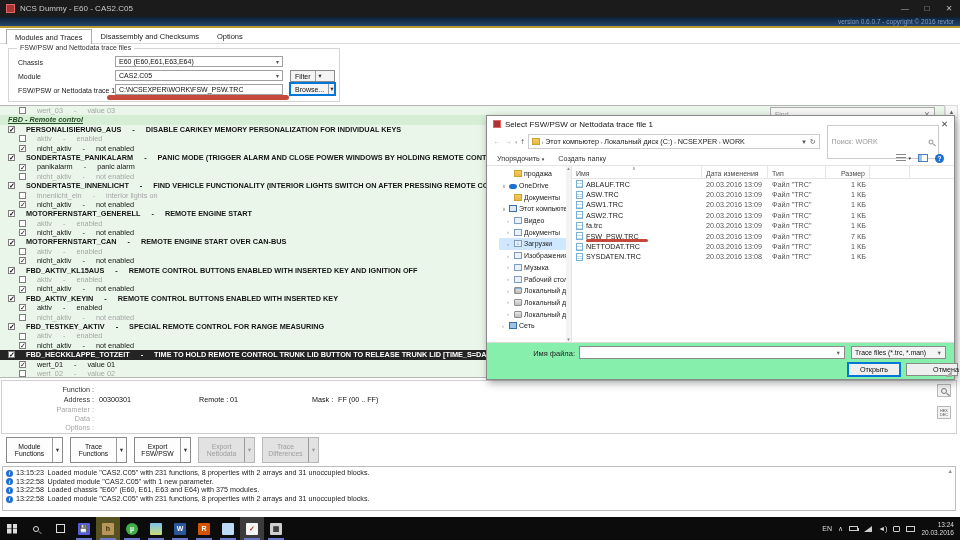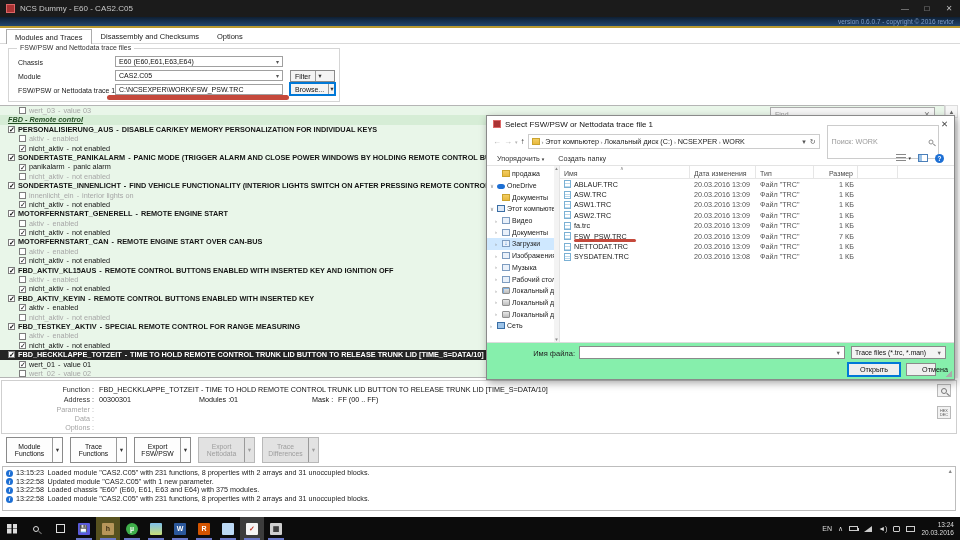--- a/index.html
+++ b/index.html
@@ -42,21 +42,21 @@
   
   #findbar { left:770px; top:107px; width:165px; height:14px; background:#f6f6f6; border:1px solid #aaa;
     font-size:7px; color:#999; display:flex; align-items:center; padding:0 4px; z-index:3; }
   #findbar .close { margin-left:auto; color:#777; font-size:7.5px; }
   #list-scrollbar { left:944px; top:105px; width:14px; height:273px; background:#f1f1f1; border-left:1px solid #d0d0d0; z-index:1; }
   #list-scrollbar .up { height:13px; display:flex; align-items:center; justify-content:center; font-size:6px; color:#666; background:#f7f7f7; border:1px solid #dcdcdc; }
 
   
   #function-list { left:0; top:105px; width:944px; height:273px; background:#e9f6e9;
     border-top:1px solid #b5b5b5; border-bottom:1px solid #b5b5b5; overflow:hidden; z-index:0; }
-  .lrow { height:9.4px; line-height:9.4px; font-size:7.3px; white-space:nowrap; overflow:hidden; color:#151515; display:flex; align-items:center; }
+  .lrow { height:9.4px; line-height:9.4px; font-size:7.3px; white-space:nowrap; overflow:hidden; color:#151515; display:flex; align-items:center;gap:8px; }
   .lrow.hdr { background:#d6edd6; color:#234d23; font-style:italic; font-weight:bold; }
   .lrow.hdr .htxt { text-decoration:underline; margin-left:8px; }
   .lrow.sel { background:#242424; color:#fff; }
   .lrow .cb { width:7px; height:7px; border:1px solid #7d7d7d; background:#fff; display:inline-block;
     margin-right:3px; position:relative; flex:none; }
   .lrow .cb.on:after { content:"✓"; position:absolute; left:0px; top:-2px; font-size:7px; color:#111; }
   .lrow.func { font-weight:bold; }
   .lrow.func .cb { margin-left:8px; }
   .lrow.opt .cb { margin-left:19px; }
   .lrow.opt.muted { color:#a7a7a7; }
@@ -104,21 +104,21 @@
   #searchbox { width:112px; height:15px; border:1px solid #ccc; margin-left:4px; display:flex; align-items:center;
     font-size:7.2px; color:#9a9a9a; padding:16px 4px; }
   #searchbox .mag { margin-left:auto; transform:scale(.8); }
   #dlg-toolbar { height:15px; display:flex; align-items:center; font-size:7.2px; color:#333; padding:0 10px; gap:14px;
     border-bottom:1px solid #e3e3e3; }
   #tb-right { margin-left:auto; display:flex; align-items:center; gap:7px; }
   .views-ic { width:10px; height:8px; background:linear-gradient(#888 1px,transparent 1px) 0 0/10px 3px; }
   .pane-ic { width:10px; height:8px; border:1px solid #4b7fb9; background:linear-gradient(90deg,#9cc3e8 40%,#fff 40%); }
   .help-ic { width:9px; height:9px; border-radius:50%; background:#1d6fd4; color:#fff; font-size:6.5px;
     display:flex; align-items:center; justify-content:center; font-weight:bold; }
-  #dlg-body { position:relative; height:176px; display:flex; }
+  #dlg-body { position:relative; height:176px; display:flex;padding-left:12px; }
   #dlg-sidebar { width:72px; overflow:hidden; padding-top:2px; position:relative; }
   .sbitem { height:11.7px; display:flex; align-items:center; font-size:7px; color:#222; white-space:nowrap; overflow:hidden; padding-left:3px; }
   .sbitem .exp { width:7px; font-size:5.5px; color:#888; flex:none; }
   .sbitem .sic { width:8px; height:7px; margin-right:2px; flex:none; }
   .sbitem.selected { background:#cfe8ff; }
   .sbitem.ind1 { padding-left:8px; }
   .ic-folder { background:linear-gradient(#f3cd62,#e8b93e); border:1px solid #caa32f; }
   .ic-onedrive { background:#1d6fd4; border-radius:4px 4px 3px 3px; height:5px !important; margin-top:2px; }
   .ic-computer { background:#dfe9f5; border:1px solid #3a6ea5; }
   .ic-video, .ic-documents, .ic-pictures, .ic-desktop { background:#eaf1fa; border:1px solid #7e9cc0; }
@@ -147,21 +147,21 @@
   #fname-label { position:absolute; left:26px; top:6px; font-size:7.5px; color:#222; width:62px; text-align:right; }
   #fname-input { position:absolute; left:92px; top:3px; width:266px; height:13px; border:1px solid #8a8a8a; background:#fff;
     display:flex; align-items:center; padding:0 3px; font-size:7px; }
   #fname-input .arr { margin-left:auto; color:#666; font-size:5.5px; }
   #ftype { position:absolute; left:364px; top:3px; width:95px; height:13px; border:1px solid #8a8a8a; background:#f4f4f4;
     display:flex; align-items:center; font-size:6.8px; color:#111; padding:0 3px; }
   #ftype .arr { margin-left:auto; color:#666; font-size:5.5px; }
   .dlgbtn { position:absolute; top:20px; height:13px; border:1px solid #8a8a8a; background:#efefef;
     display:flex; align-items:center; justify-content:center; font-size:7.2px; color:#111; }
   #btn-open { left:361px; width:52px; border:1px solid #0078d7; outline:1px solid #0078d7; }
-  #btn-cancel { left:419px; width:30px;padding-left:28px; }
+  #btn-cancel { left:419px; width:52px;padding-left:28px; }
   #resize-grip { position:absolute; right:2px; bottom:2px; width:6px; height:6px;
     background:linear-gradient(135deg,transparent 50%,#aaa 50%) }
 
   
   #taskbar { left:0; top:517px; width:960px; height:23px; background:#0c0c0c; display:flex; align-items:center; z-index:9; }
   .tbicon { width:24px; height:23px; display:flex; align-items:center; justify-content:center; position:relative; flex:none; }
   .tbicon.app:after { content:""; position:absolute; bottom:0; left:4px; right:4px; height:2px; background:#6a78c8; }
   .tbicon.hl-olive { background:#57511f; }
   .tbicon.hl-gray { background:#3c3c3c; }
   .win-logo { width:10px; height:10px; background:
@@ -408,24 +408,23 @@
       <div class="lrow opt muted">
         <span class="cb"></span>
         <span class="nm">wert_02</span>
         <span class="sep">-</span>
         <span class="ds">value 02</span>
       </div>
     </div>
 
   <div id="details" class="abs">
     <span class="dlabel" style="left:0; top:4px;">Function :</span>
-    <span class="dval" style="left:97px; top:4px;">FBD_HECKKLAPPE_TOTZEIT  -  TIME TO HOLD REMOTE CONTROL TRUNK LID BUTTON TO RELEASE TRUNK LID [TIME_S=DATA/10]</span>
     <span class="dlabel" style="left:0; top:14px;">Address :</span>
     <span class="dval" style="left:97px; top:14px;">00300301</span>
-    <span class="dval" style="left:197px; top:14px;">Modules :</span>
+    <span class="dval" style="left:197px; top:14px;">Remote :</span>
     <span class="dval" style="left:228px; top:14px;">01</span>
     <span class="dval" style="left:310px; top:14px;">Mask :</span>
     <span class="dval" style="left:336px; top:14px;">FF  (00 .. FF)</span>
     <span class="dlabel muted" style="left:0; top:24px;">Parameter :</span>
     <span class="dlabel muted" style="left:0; top:33px;">Data :</span>
     <span class="dlabel muted" style="left:0; top:42px;">Options :</span>
     <div class="dtool" style="right:5px; top:3px;">
         <span class="mag"></span>
       </div>
     <div class="dtool" style="right:5px; top:25px;">

